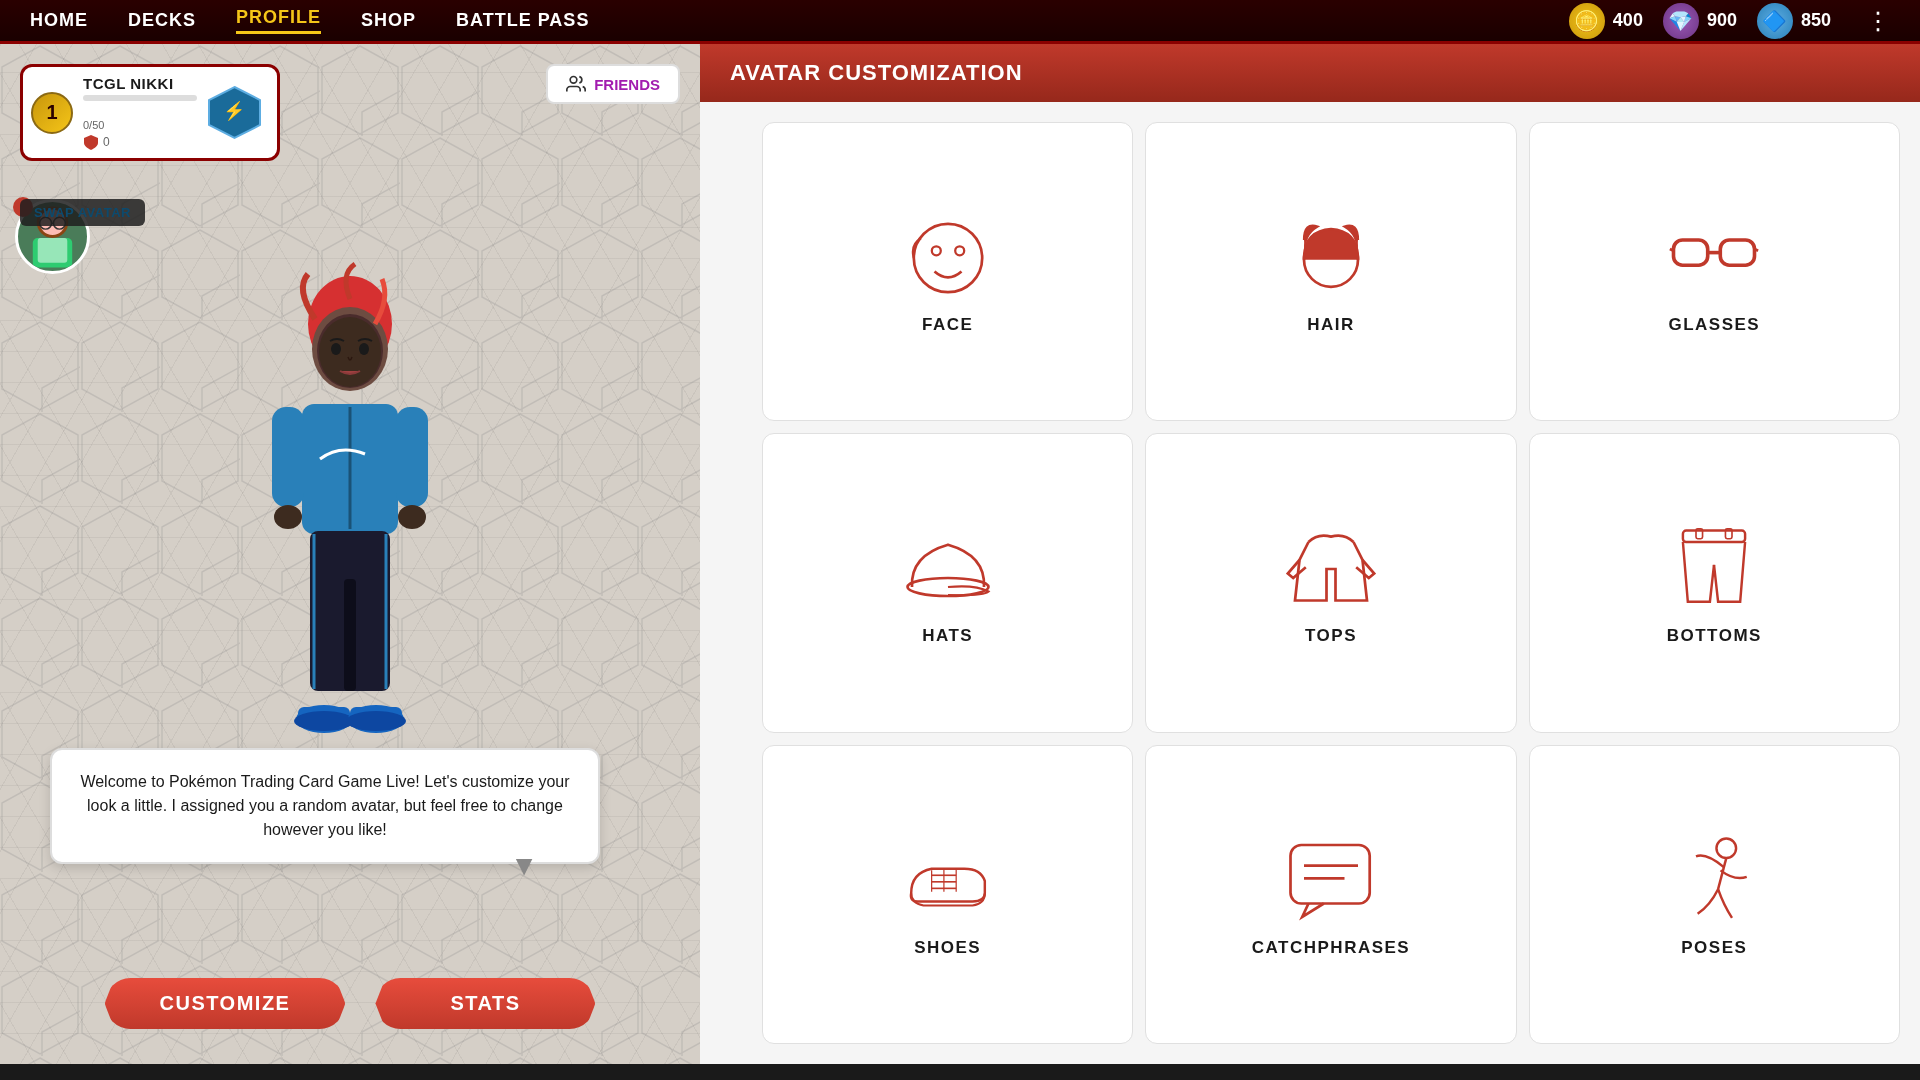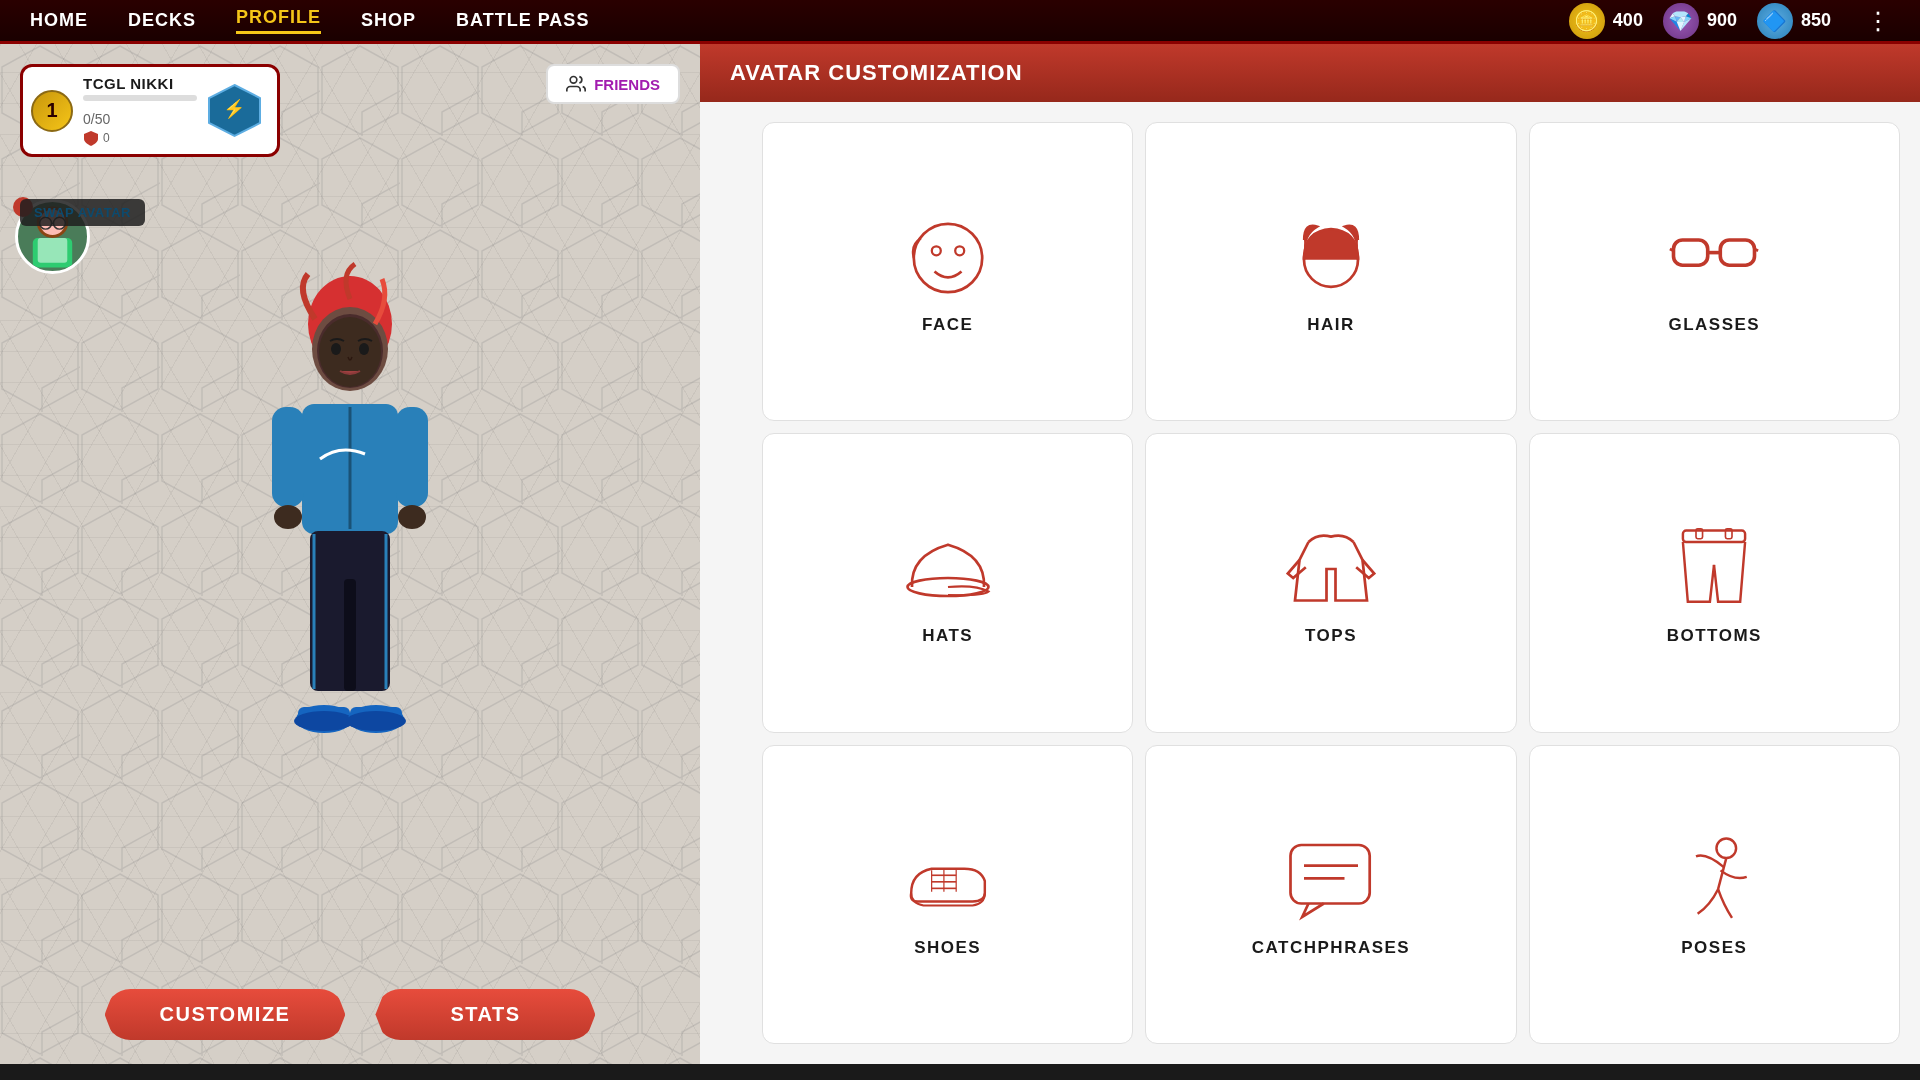--- a/index.html
+++ b/index.html
@@ -150,23 +150,23 @@
       border-radius: 3px;
       margin-top: 3px;
     }
     .progress-fill {
       height: 100%;
       background: #c8960c;
       border-radius: 3px;
       width: 0%;
     }
     .progress-text {
-      font-size: 14px;
+      font-size: 11px;
       color: #666;
-      margin-top: 10px;
+      margin-top: 18px;
     }
     .small-badge {
       display: flex;
       align-items: center;
       gap: 4px;
       font-size: 12px;
       color: #666;
       margin-top: 3px;
     }
 
@@ -267,21 +267,21 @@
       font-size: 15px;
       font-weight: bold;
       color: #a21caf;
       cursor: pointer;
       z-index: 5;
     }
 
     
     .bottom-buttons {
       position: absolute;
-      bottom: 24px;
+      bottom: 35px;
       left: 0;
       right: 0;
       display: flex;
       justify-content: center;
       gap: 30px;
       z-index: 5;
     }
     .bottom-btn {
       padding: 14px 55px;
       border-radius: 30px;
@@ -510,20 +510,24 @@
 
         <path d="M110 82 Q117 78 124 82" stroke="#1a1a1a" stroke-width="2" fill="none"></path>
         <path d="M138 82 Q145 78 152 82" stroke="#1a1a1a" stroke-width="2" fill="none"></path>
 
         <path d="M128 98 Q130 104 132 98" stroke="#2c1810" stroke-width="1.5" fill="none"></path>
 
         <path d="M120 112 Q130 118 140 112" stroke="#8b3a3a" stroke-width="2" fill="#a04040"></path>
       </svg>
     </div>
 
+    <div class="dialog-box">
+      <p class="dialog-text">Welcome to Pokémon Trading Card Game Live! Let's customize your look a little. I assigned you a random avatar, but feel free to change however you like!</p>
+      <div style="position:absolute;bottom:-20px;right:60px;color:#888;font-size:28px;">▼</div>
+    </div>
 
     <div class="friends-btn">
       <svg width="20" height="20" viewBox="0 0 24 24" fill="none" stroke="#333" stroke-width="2">
         <path d="M17 21v-2a4 4 0 0 0-4-4H5a4 4 0 0 0-4 4v2"></path>
         <circle cx="9" cy="7" r="4"></circle>
         <path d="M23 21v-2a4 4 0 0 0-3-3.87"></path>
         <path d="M16 3.13a4 4 0 0 1 0 7.75"></path>
       </svg>
       <span>FRIENDS</span>
     </div>

